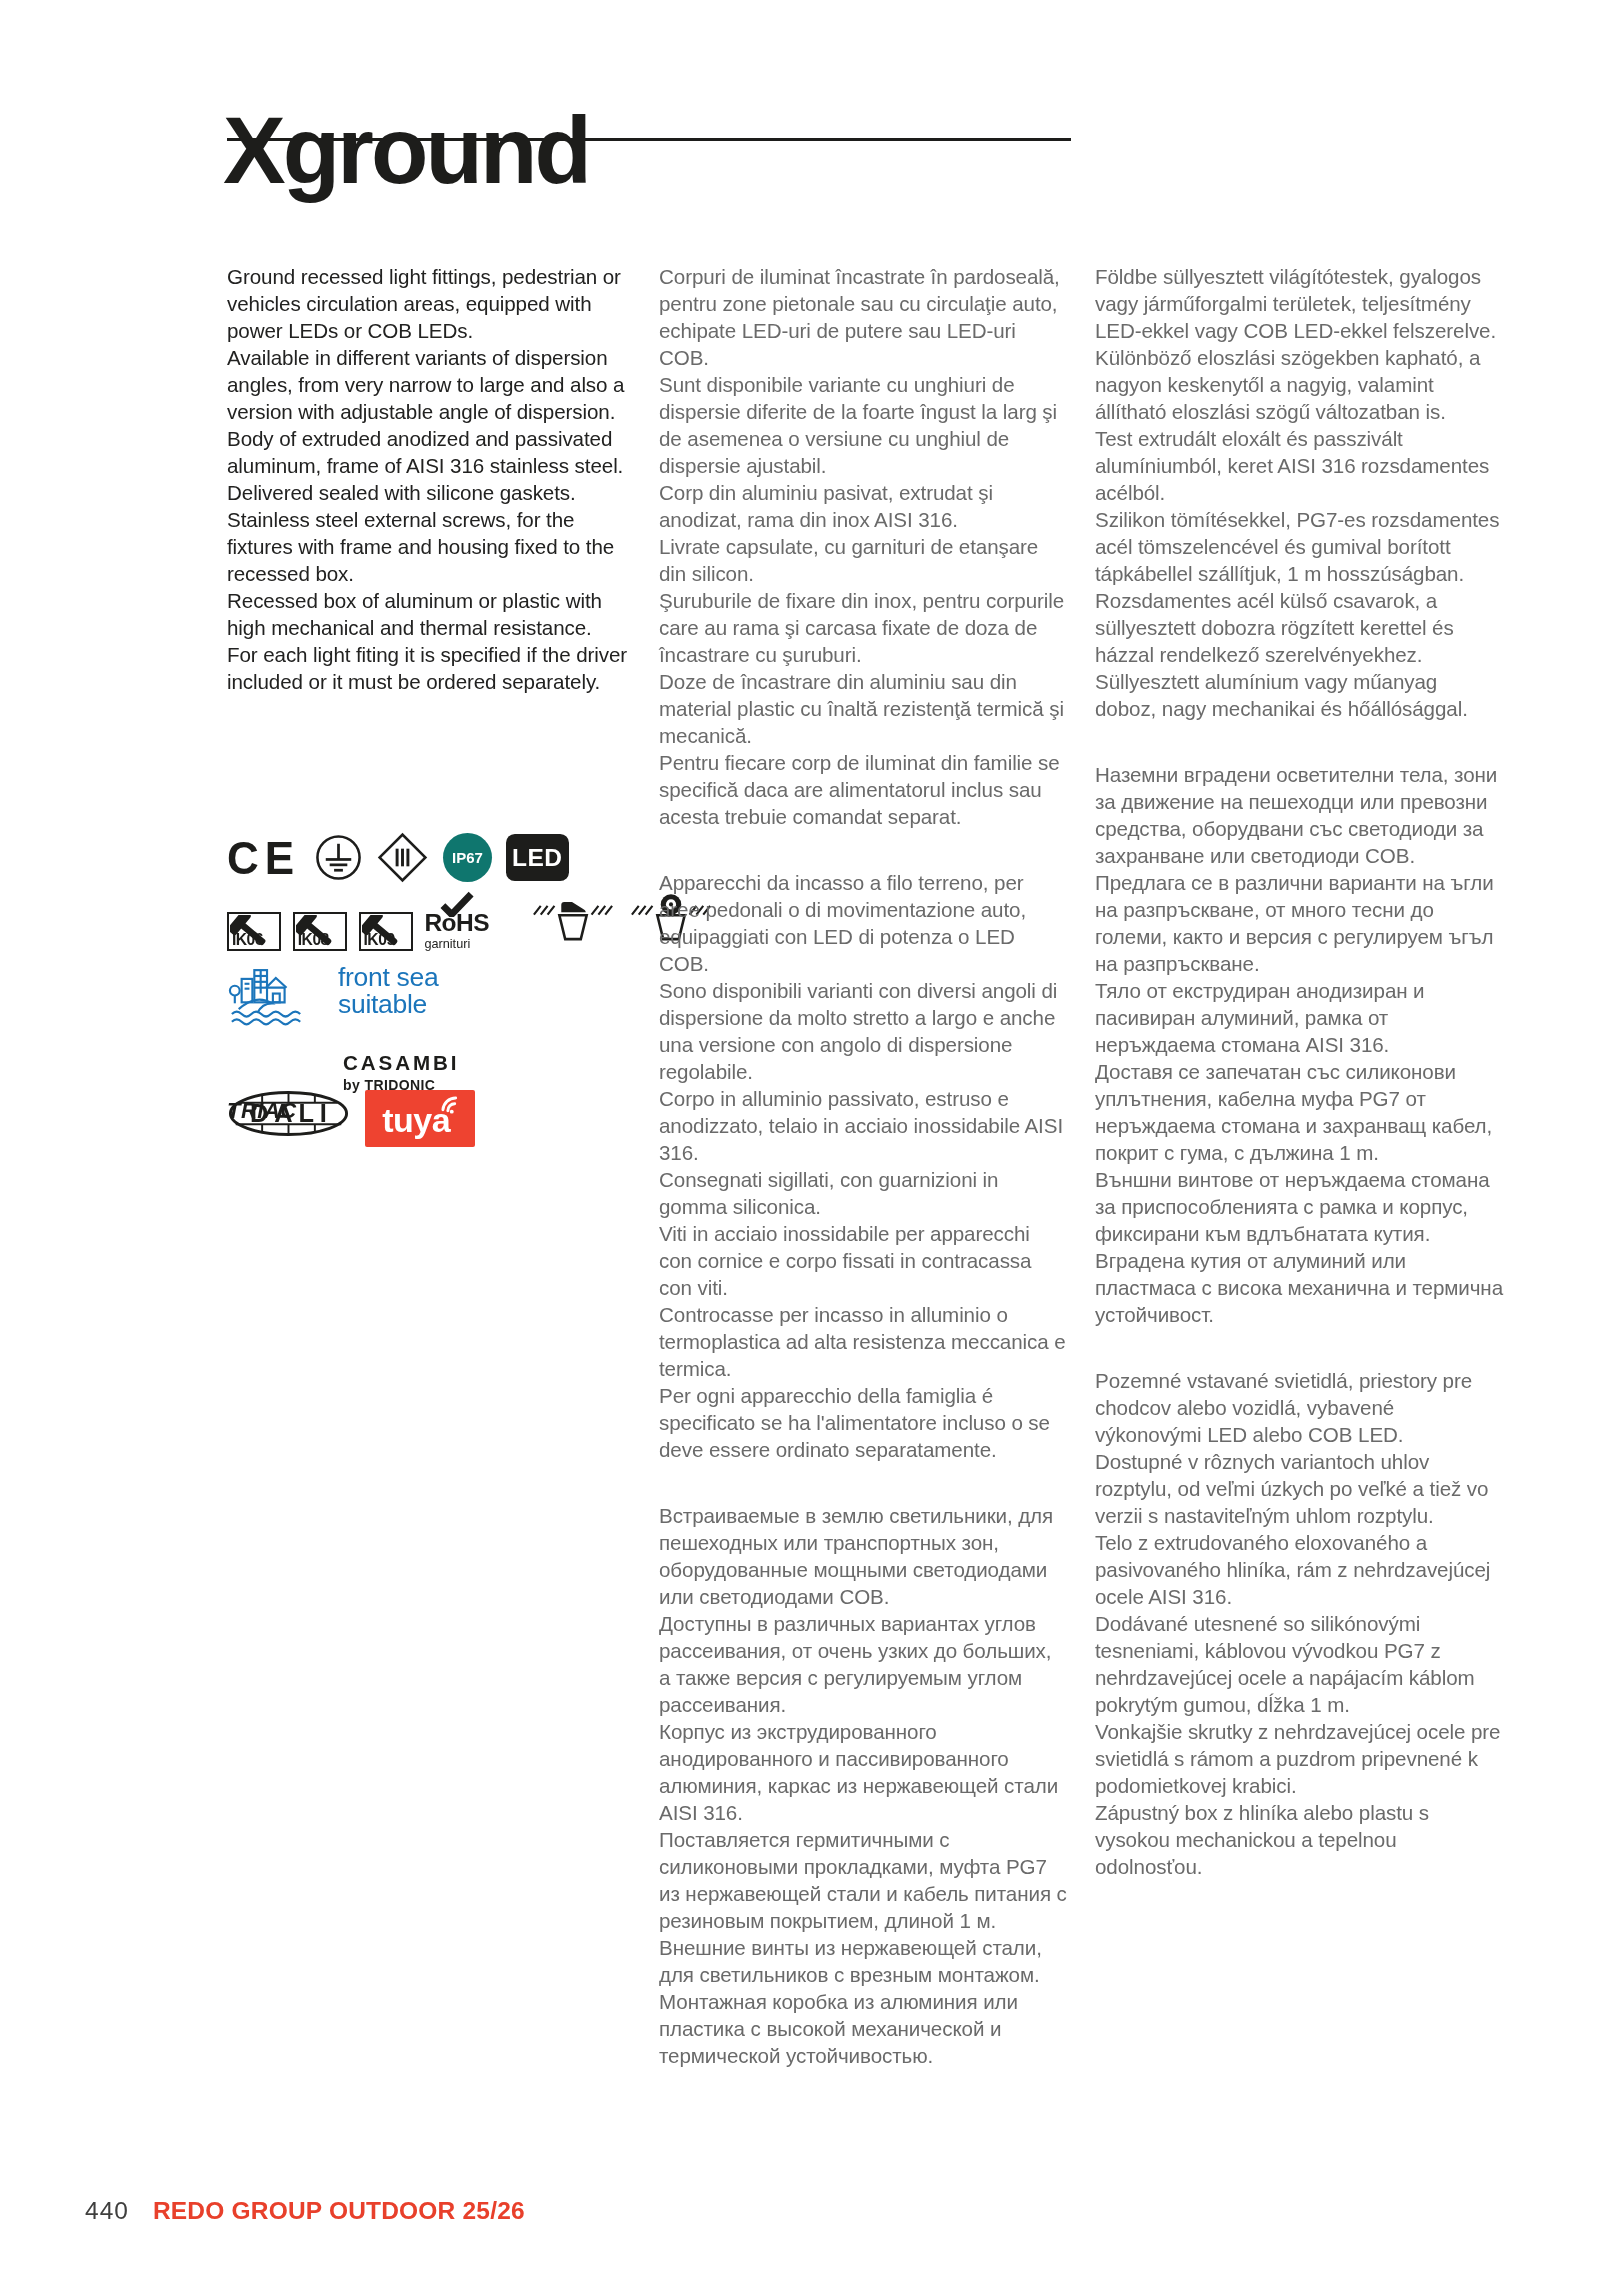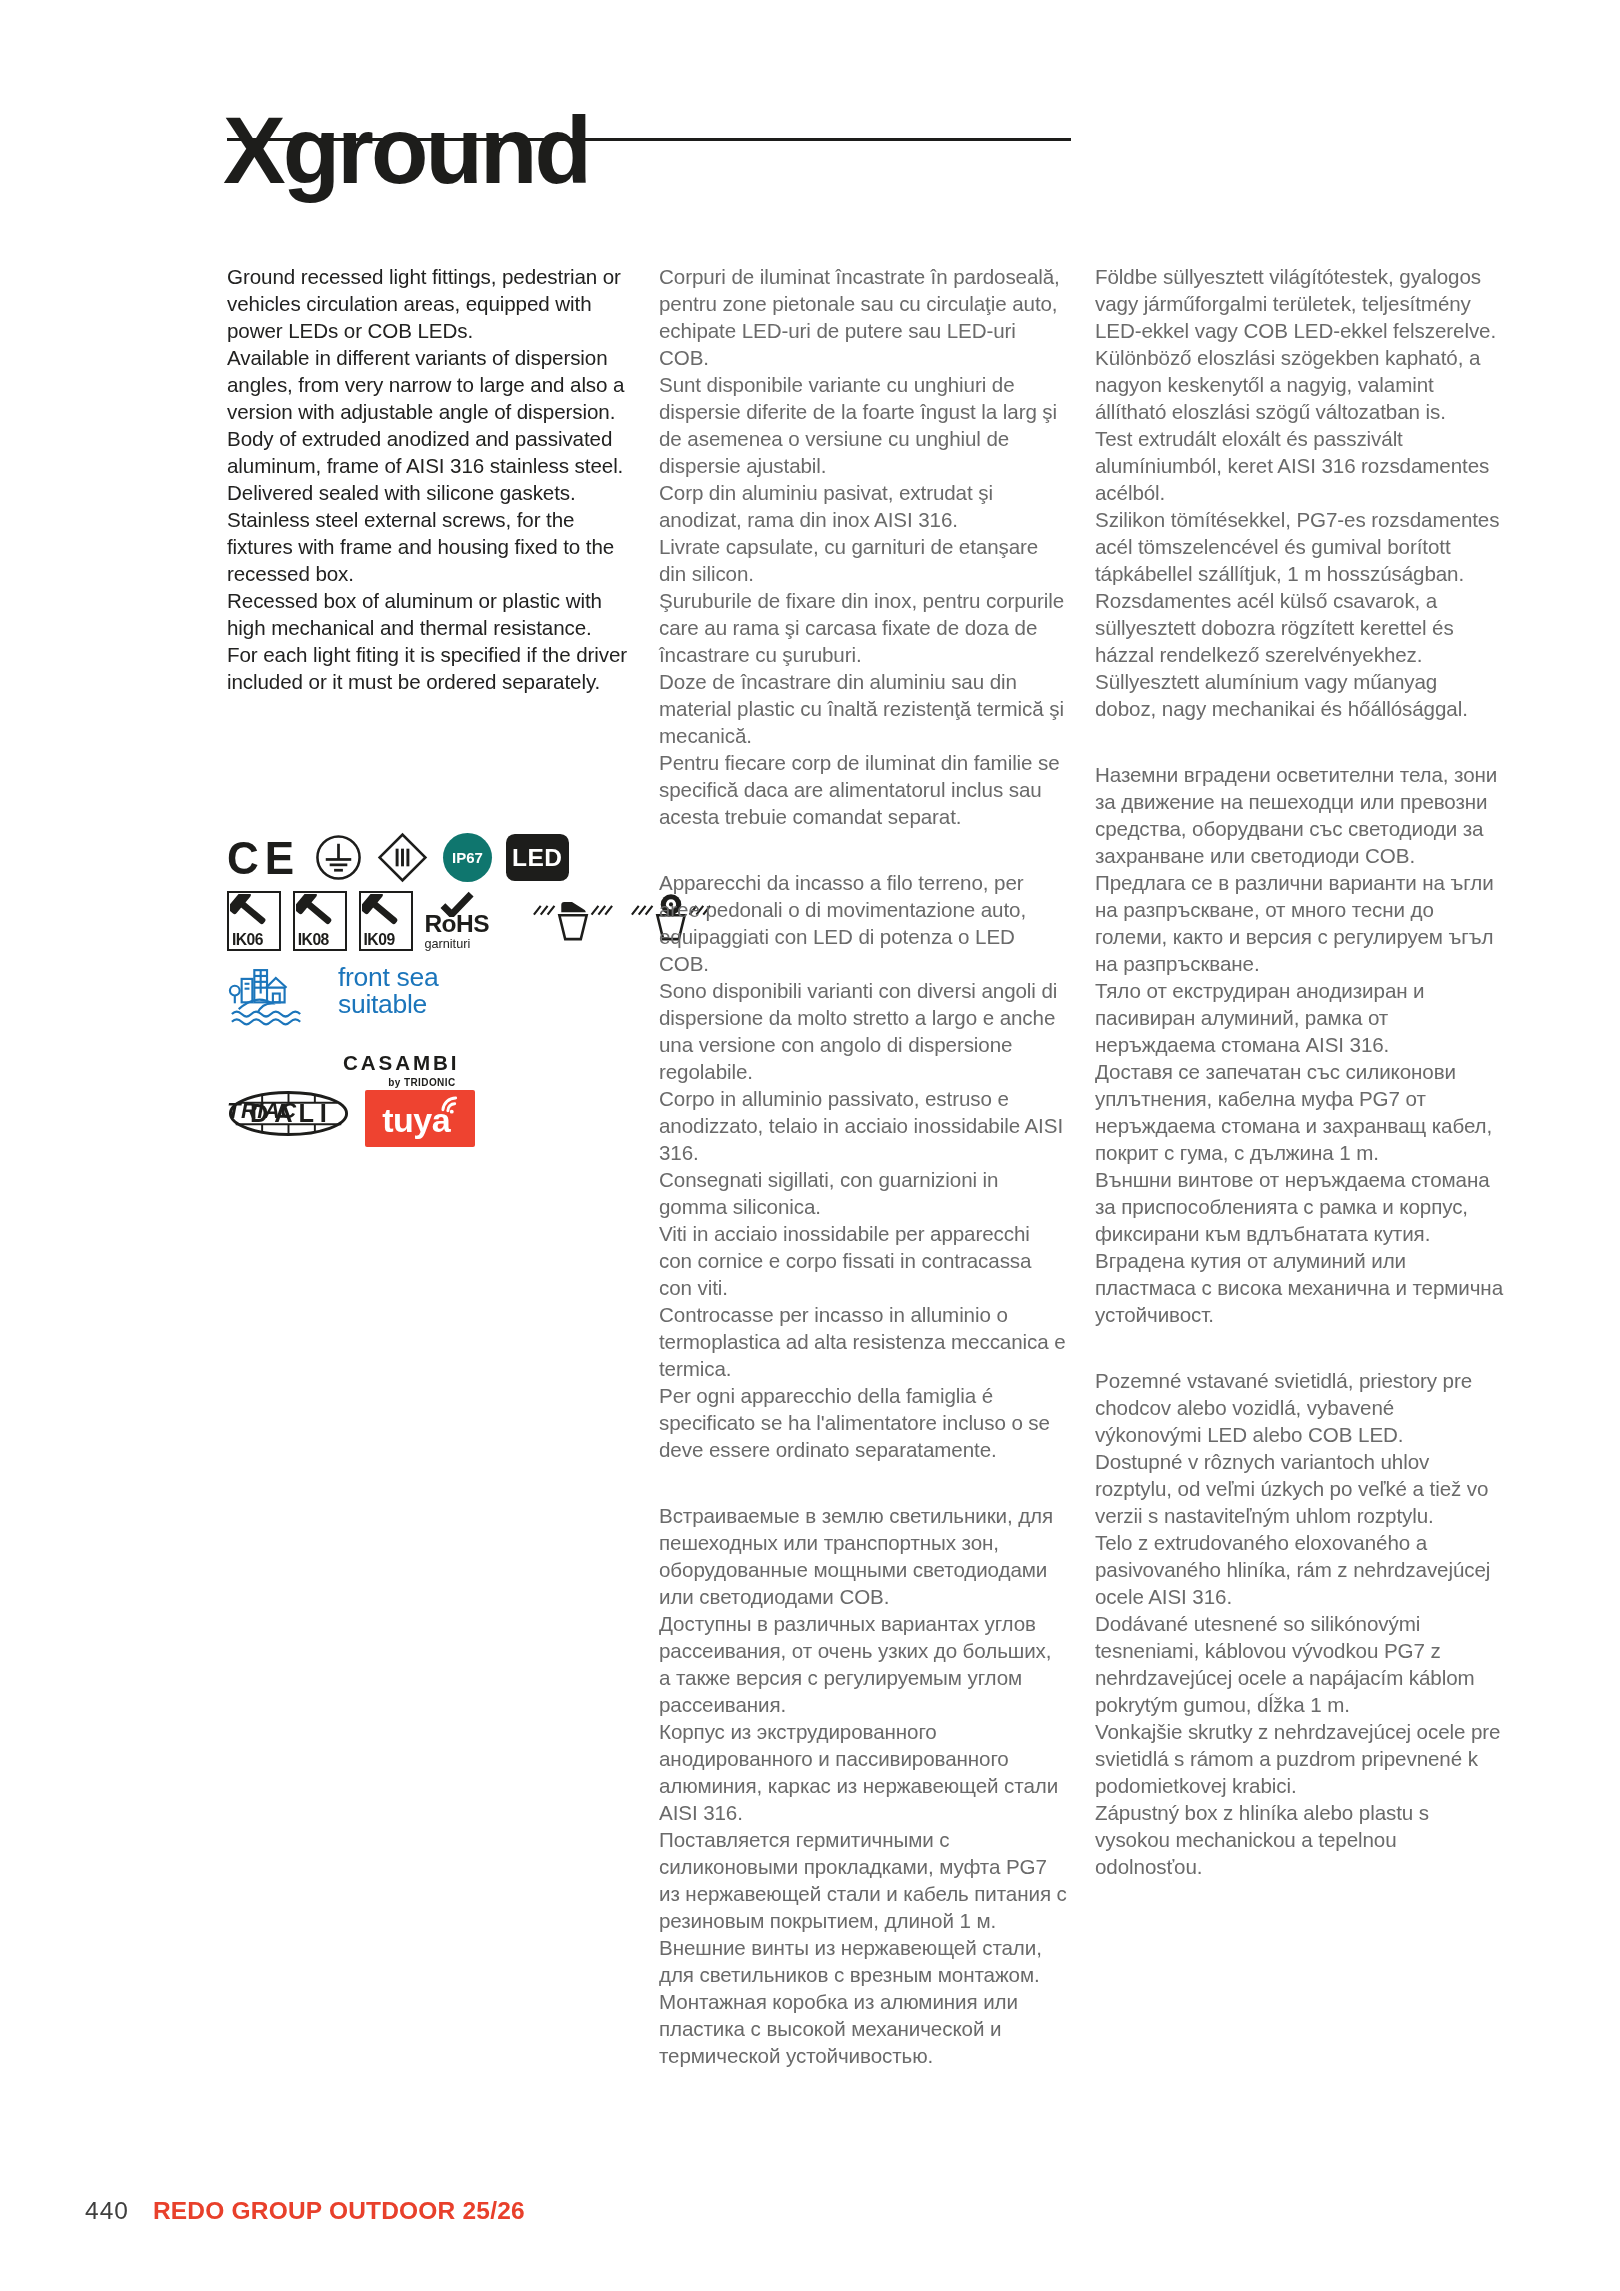--- a/index.html
+++ b/index.html
@@ -21,35 +21,35 @@
   .lang-block.primary{color:#222221;}
 
   .badges{position:absolute;left:227px;top:832px;width:421px;}
   .badge-row1{display:flex;align-items:center;gap:13.7px;height:51px;}
   .badge-row2{display:flex;align-items:flex-end;gap:11.8px;margin-top:7.8px;}
   .ce-mark{font-size:44px;font-weight:800;letter-spacing:5.9px;line-height:1;transform:scaleY(1.05);}
   .round-badge{width:49px;height:49px;border-radius:50%;background:#0f766e;color:#fff;
     display:flex;align-items:center;justify-content:center;font-weight:700;font-size:15px;letter-spacing:0;}
   .led-badge{width:63px;height:47px;border-radius:8.8px;background:#1d1d1b;color:#fff;
     display:flex;align-items:center;justify-content:center;font-weight:800;font-size:24.5px;letter-spacing:0.5px;}
-  .ik-box{width:54px;height:60px;border:2.9px solid #1d1d1b;position:relative;box-sizing:border-box;flex:0 0 auto;}
+  .ik-box{width:54px;height:39px;border:2.9px solid #1d1d1b;position:relative;box-sizing:border-box;flex:0 0 auto;}
   .ik-label{position:absolute;left:2.9px;bottom:0px;font-size:15.7px;font-weight:700;letter-spacing:-0.5px;}
   .ik-box svg{position:absolute;left:1px;top:1px;}
   .rohs{display:flex;flex-direction:column;line-height:1;width:94px;flex:0 0 auto;}
   .rohs-check{margin-left:15.7px;}
   .rohs-name{font-size:24.5px;font-weight:800;letter-spacing:-0.5px;margin-top:-5.9px;}
   .rohs-sub{font-size:12.7px;margin-top:2px;color:#1d1d1b;}
 
   .front-sea{position:absolute;left:227px;top:964px;display:flex;gap:29px;align-items:flex-start;color:#1b75bb;}
   .front-sea-text{font-size:26.5px;line-height:26.5px;letter-spacing:-0.3px;}
 
   .triac{position:absolute;left:227px;top:1098px;font-size:22px;font-weight:700;font-style:italic;letter-spacing:0.5px;}
   .casambi{position:absolute;left:343px;top:1051px;}
   .casambi-name{font-size:20.6px;font-weight:700;letter-spacing:2.9px;}
-  .casambi-sub{font-size:10px;font-weight:700;letter-spacing:0.4px;text-align:right;padding-right:3.9px;margin-top:2px;}
+  .casambi-sub{font-size:14px;font-weight:700;letter-spacing:0.4px;text-align:left;padding-right:3.9px;margin-top:2px;}
 
   .dali{position:absolute;left:227px;top:1090px;}
   .tuya{position:absolute;left:365px;top:1090px;width:110px;height:57px;background:#ee4330;border-radius:2px;
     color:#fff;display:flex;align-items:center;justify-content:center;}
   .tuya-text{font-weight:800;font-size:34px;letter-spacing:-0.5px;margin-top:3.9px;margin-right:7.8px;}
   .tuya-wifi{position:absolute;right:11.8px;top:4.9px;}
 
   .footer{position:absolute;left:85px;top:2197px;font-size:24.5px;display:flex;gap:24px;align-items:baseline;}
   .footer-num{color:#3f3f3e;letter-spacing:1px;}
   .footer-label{color:#e8402b;font-weight:800;letter-spacing:0.2px;}

